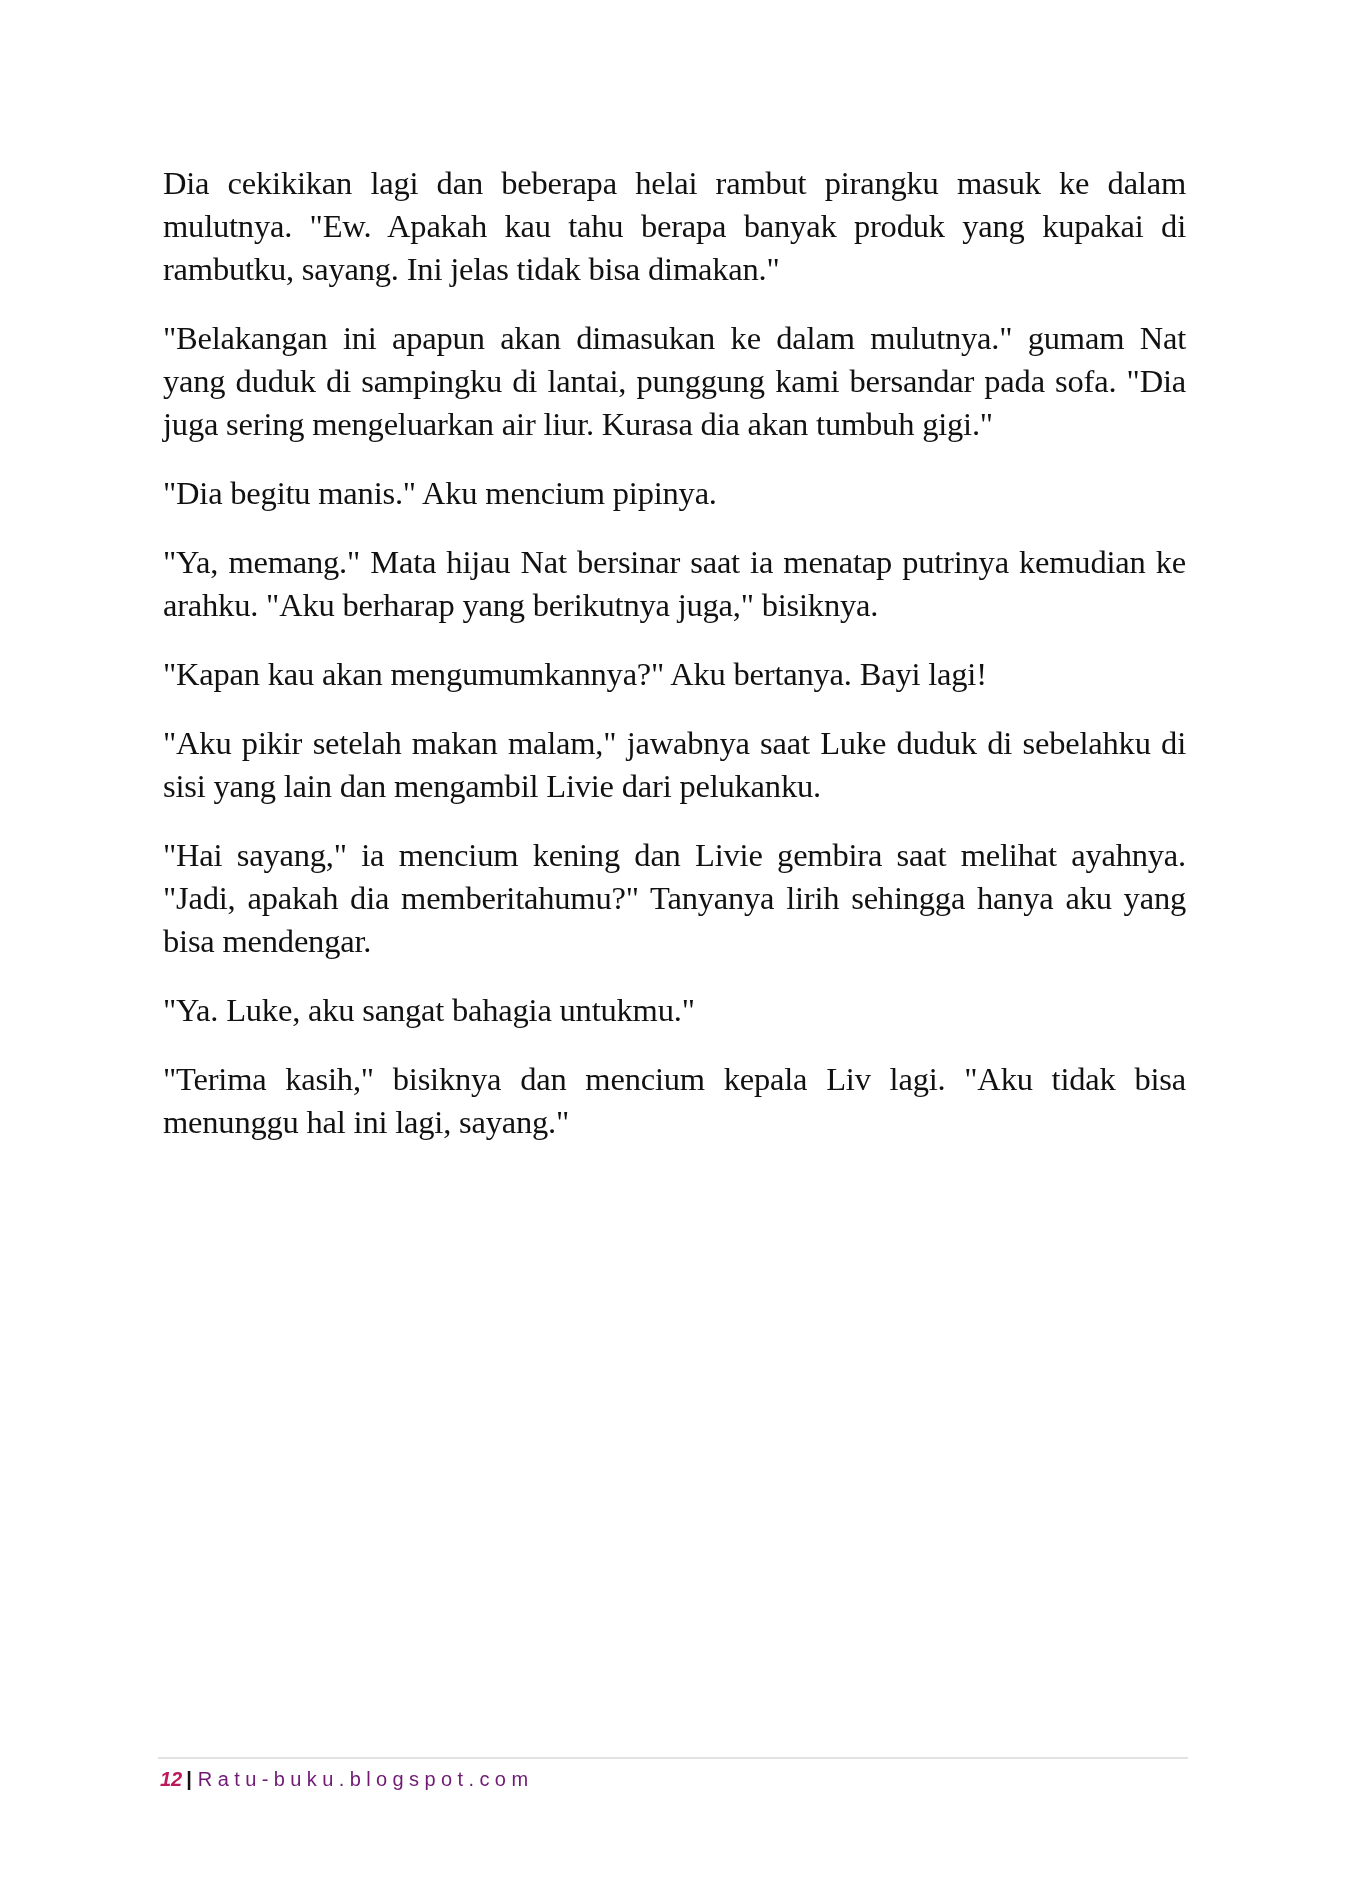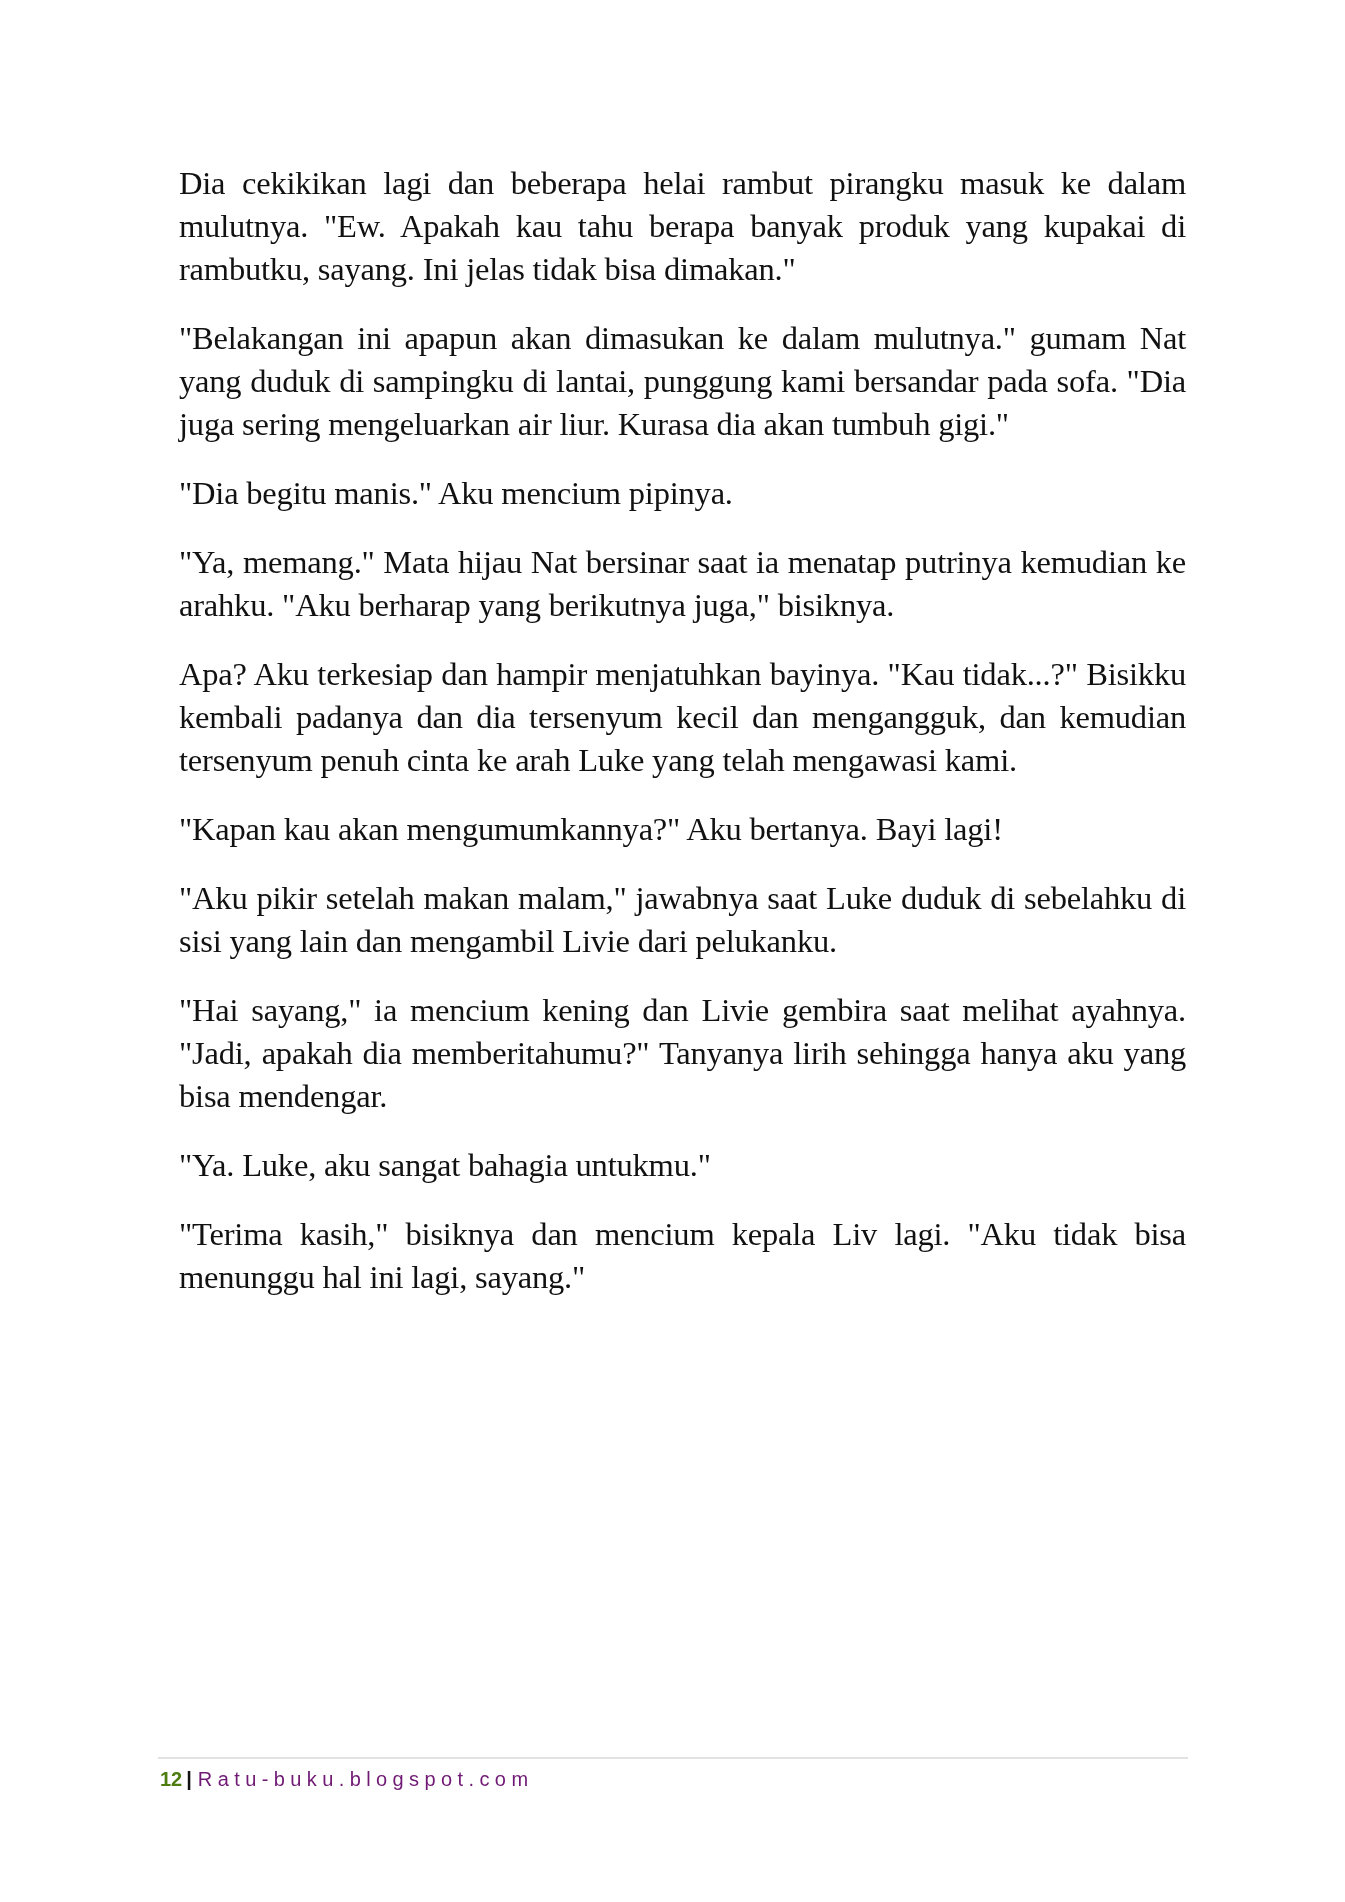--- a/index.html
+++ b/index.html
@@ -18,21 +18,21 @@
       left: 163px;
       top: 162px;
       width: 1023px;
     }
     .para {
       font-family: "Liberation Serif", "DejaVu Serif", serif;
       font-size: 32.5px;
       line-height: 43px;
       color: #111111;
       text-align: justify;
-      margin: 0 0 26px 16px;
+      margin: 0 0 26px 0;
       letter-spacing: -0.2px;
     }
     .footer-rule {
       position: absolute;
       left: 158px;
       top: 1757px;
       width: 1030px;
       height: 2px;
       background: #e2e2e2;
     }
@@ -40,41 +40,41 @@
       position: absolute;
       left: 160px;
       top: 1766px;
       font-family: "Liberation Sans", "DejaVu Sans", sans-serif;
       font-size: 20px;
       line-height: 26px;
       white-space: nowrap;
     }
     .page-number {
       font-weight: bold;
-      color: #4d7c0f;
+      color: #be185d;
+      font-style: italic;
     }
     .sep {
       font-weight: bold;
       color: #111111;
       margin: 0 6px 0 4px;
     }
     .site {
       color: #701a75;
       letter-spacing: 5.4px;
     }
   </style>
 </head>
 <body>
 
 <div class="page">
   <p class="para">Dia cekikikan lagi dan beberapa helai rambut pirangku masuk ke dalam mulutnya. "Ew. Apakah kau tahu berapa banyak produk yang kupakai di rambutku, sayang. Ini jelas tidak bisa dimakan."</p>
   <p class="para">"Belakangan ini apapun akan dimasukan ke dalam mulutnya." gumam Nat yang duduk di sampingku di lantai, punggung kami bersandar pada sofa. "Dia juga sering mengeluarkan air liur. Kurasa dia akan tumbuh gigi."</p>
   <p class="para">"Dia begitu manis." Aku mencium pipinya.</p>
   <p class="para">"Ya, memang." Mata hijau Nat bersinar saat ia menatap putrinya kemudian ke arahku. "Aku berharap yang berikutnya juga," bisiknya.</p>
-  <p class="para">Apa? Aku terkesiap dan hampir menjatuhkan bayinya. "Kau tidak...?" Bisikku kembali padanya dan dia tersenyum kecil dan mengangguk, dan kemudian tersenyum penuh cinta ke arah Luke yang telah mengawasi kami.</p>
   <p class="para">"Kapan kau akan mengumumkannya?" Aku bertanya. Bayi lagi!</p>
   <p class="para">"Aku pikir setelah makan malam," jawabnya saat Luke duduk di sebelahku di sisi yang lain dan mengambil Livie dari pelukanku.</p>
   <p class="para">"Hai sayang," ia mencium kening dan Livie gembira saat melihat ayahnya. "Jadi, apakah dia memberitahumu?" Tanyanya lirih sehingga hanya aku yang bisa mendengar.</p>
   <p class="para">"Ya. Luke, aku sangat bahagia untukmu."</p>
   <p class="para">"Terima kasih," bisiknya dan mencium kepala Liv lagi. "Aku tidak bisa menunggu hal ini lagi, sayang."</p>
 </div>
 
 <div class="footer-rule"></div>
 
 <div class="footer">

